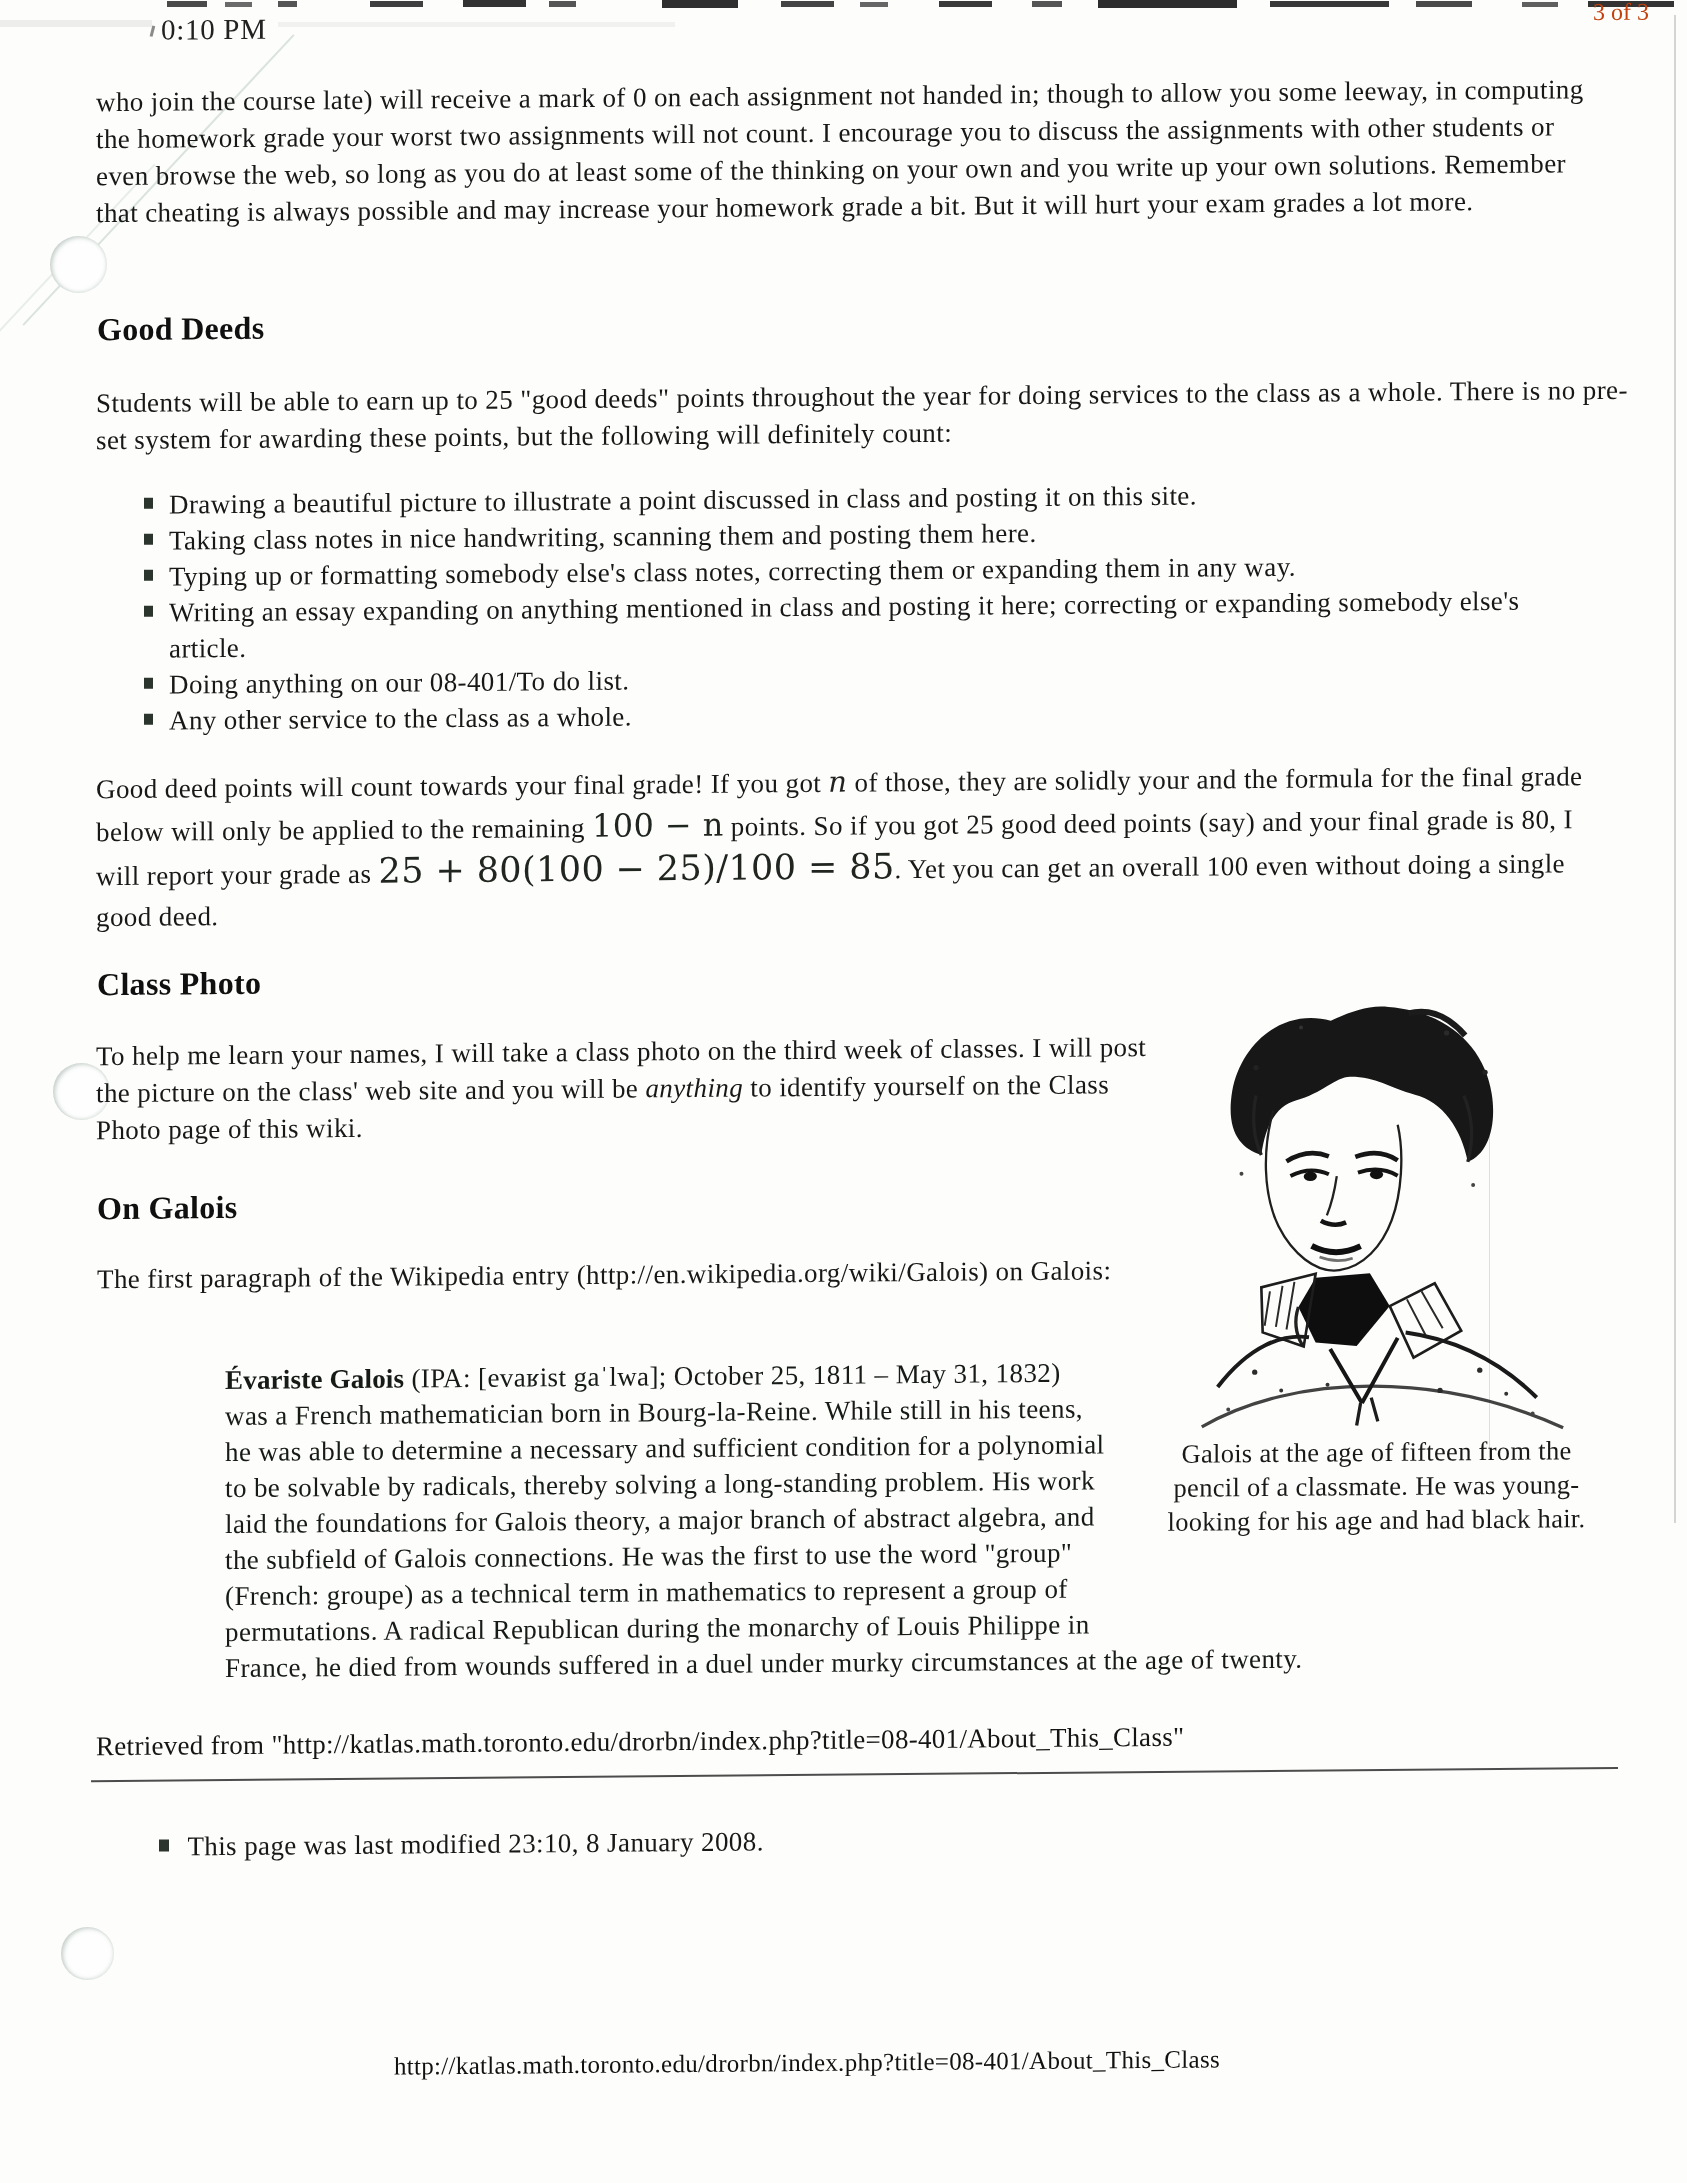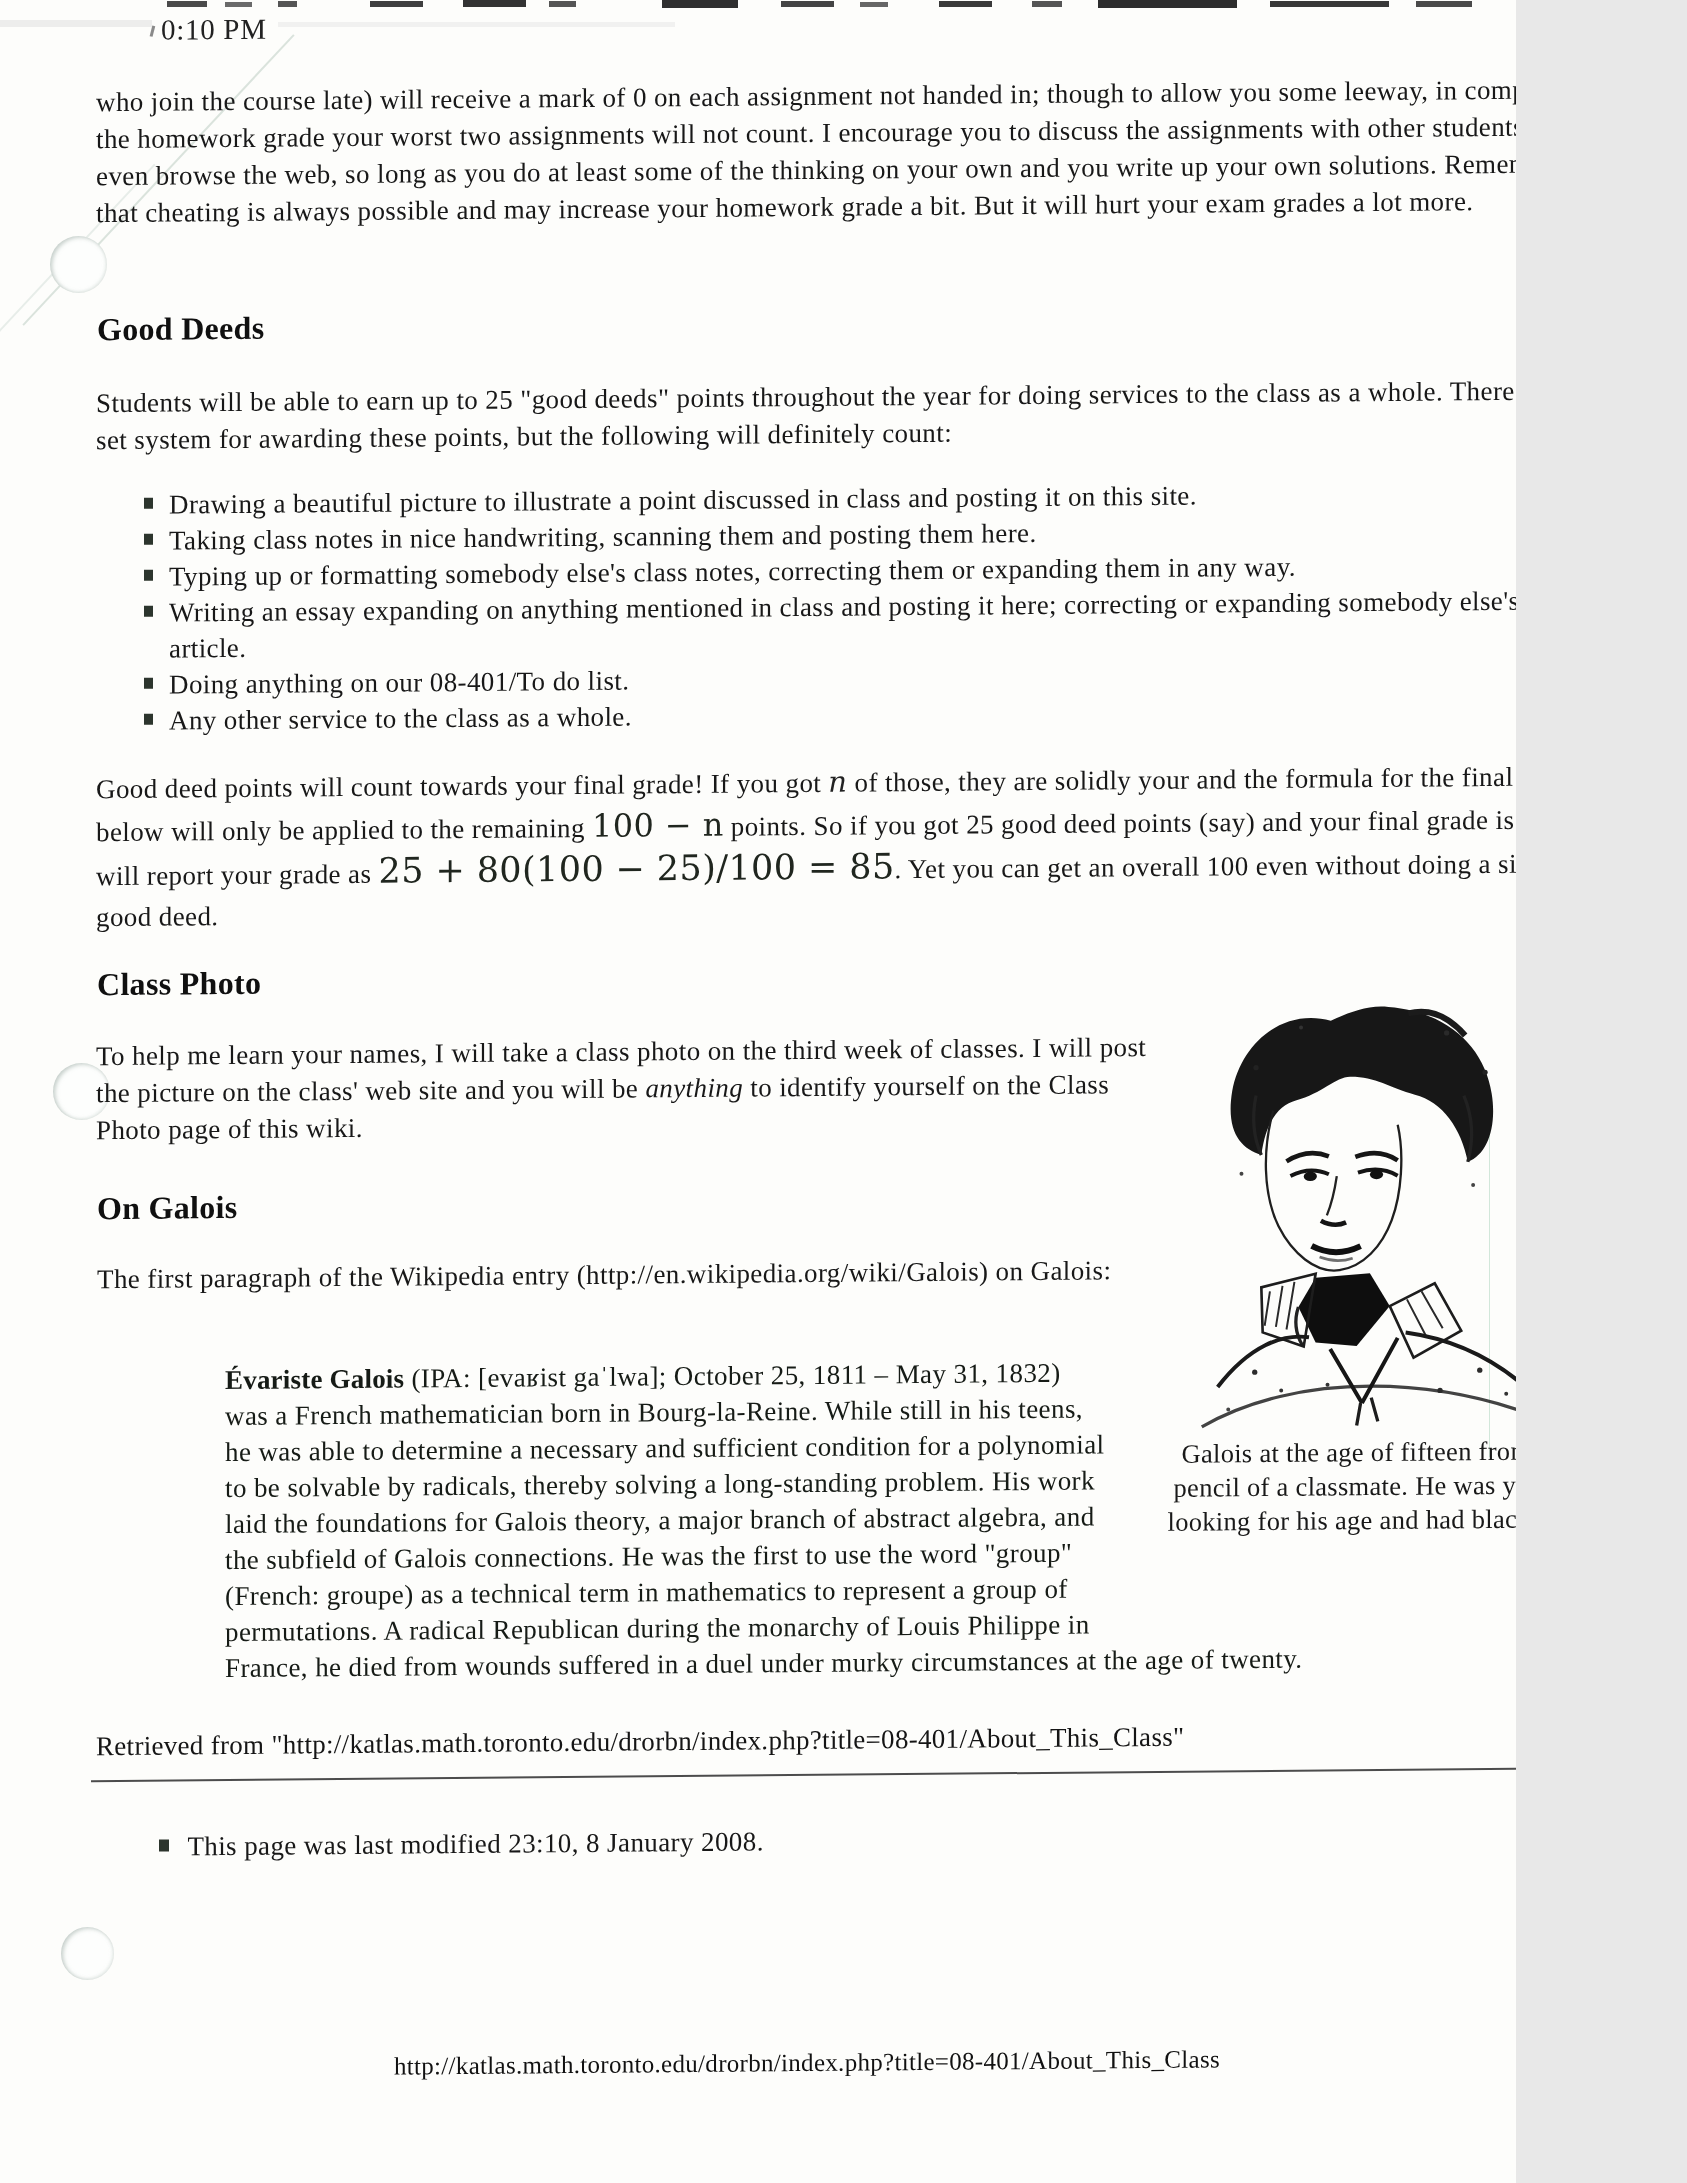--- a/index.html
+++ b/index.html
@@ -1,18 +1,18 @@
 <!DOCTYPE html>
 <html style="font-size:10.6px"><head>
 <meta charset="utf-8">
 <style>
   html,body{margin:0;padding:0;background:#e8e8e8;}
   .page{
     position:relative;
-    width:1516px;height:2183px;
+    width:1687px;height:2183px;
     background:#fdfdfb;
     overflow:hidden;
     font-family:"Liberation Serif","DejaVu Serif",serif;
     color:#1c1c1c;
   }
   .content{
     position:absolute;left:0;top:0;width:1687px;height:2183px;
     transform:skewY(-0.5deg);
     transform-origin:0 0;
   }

